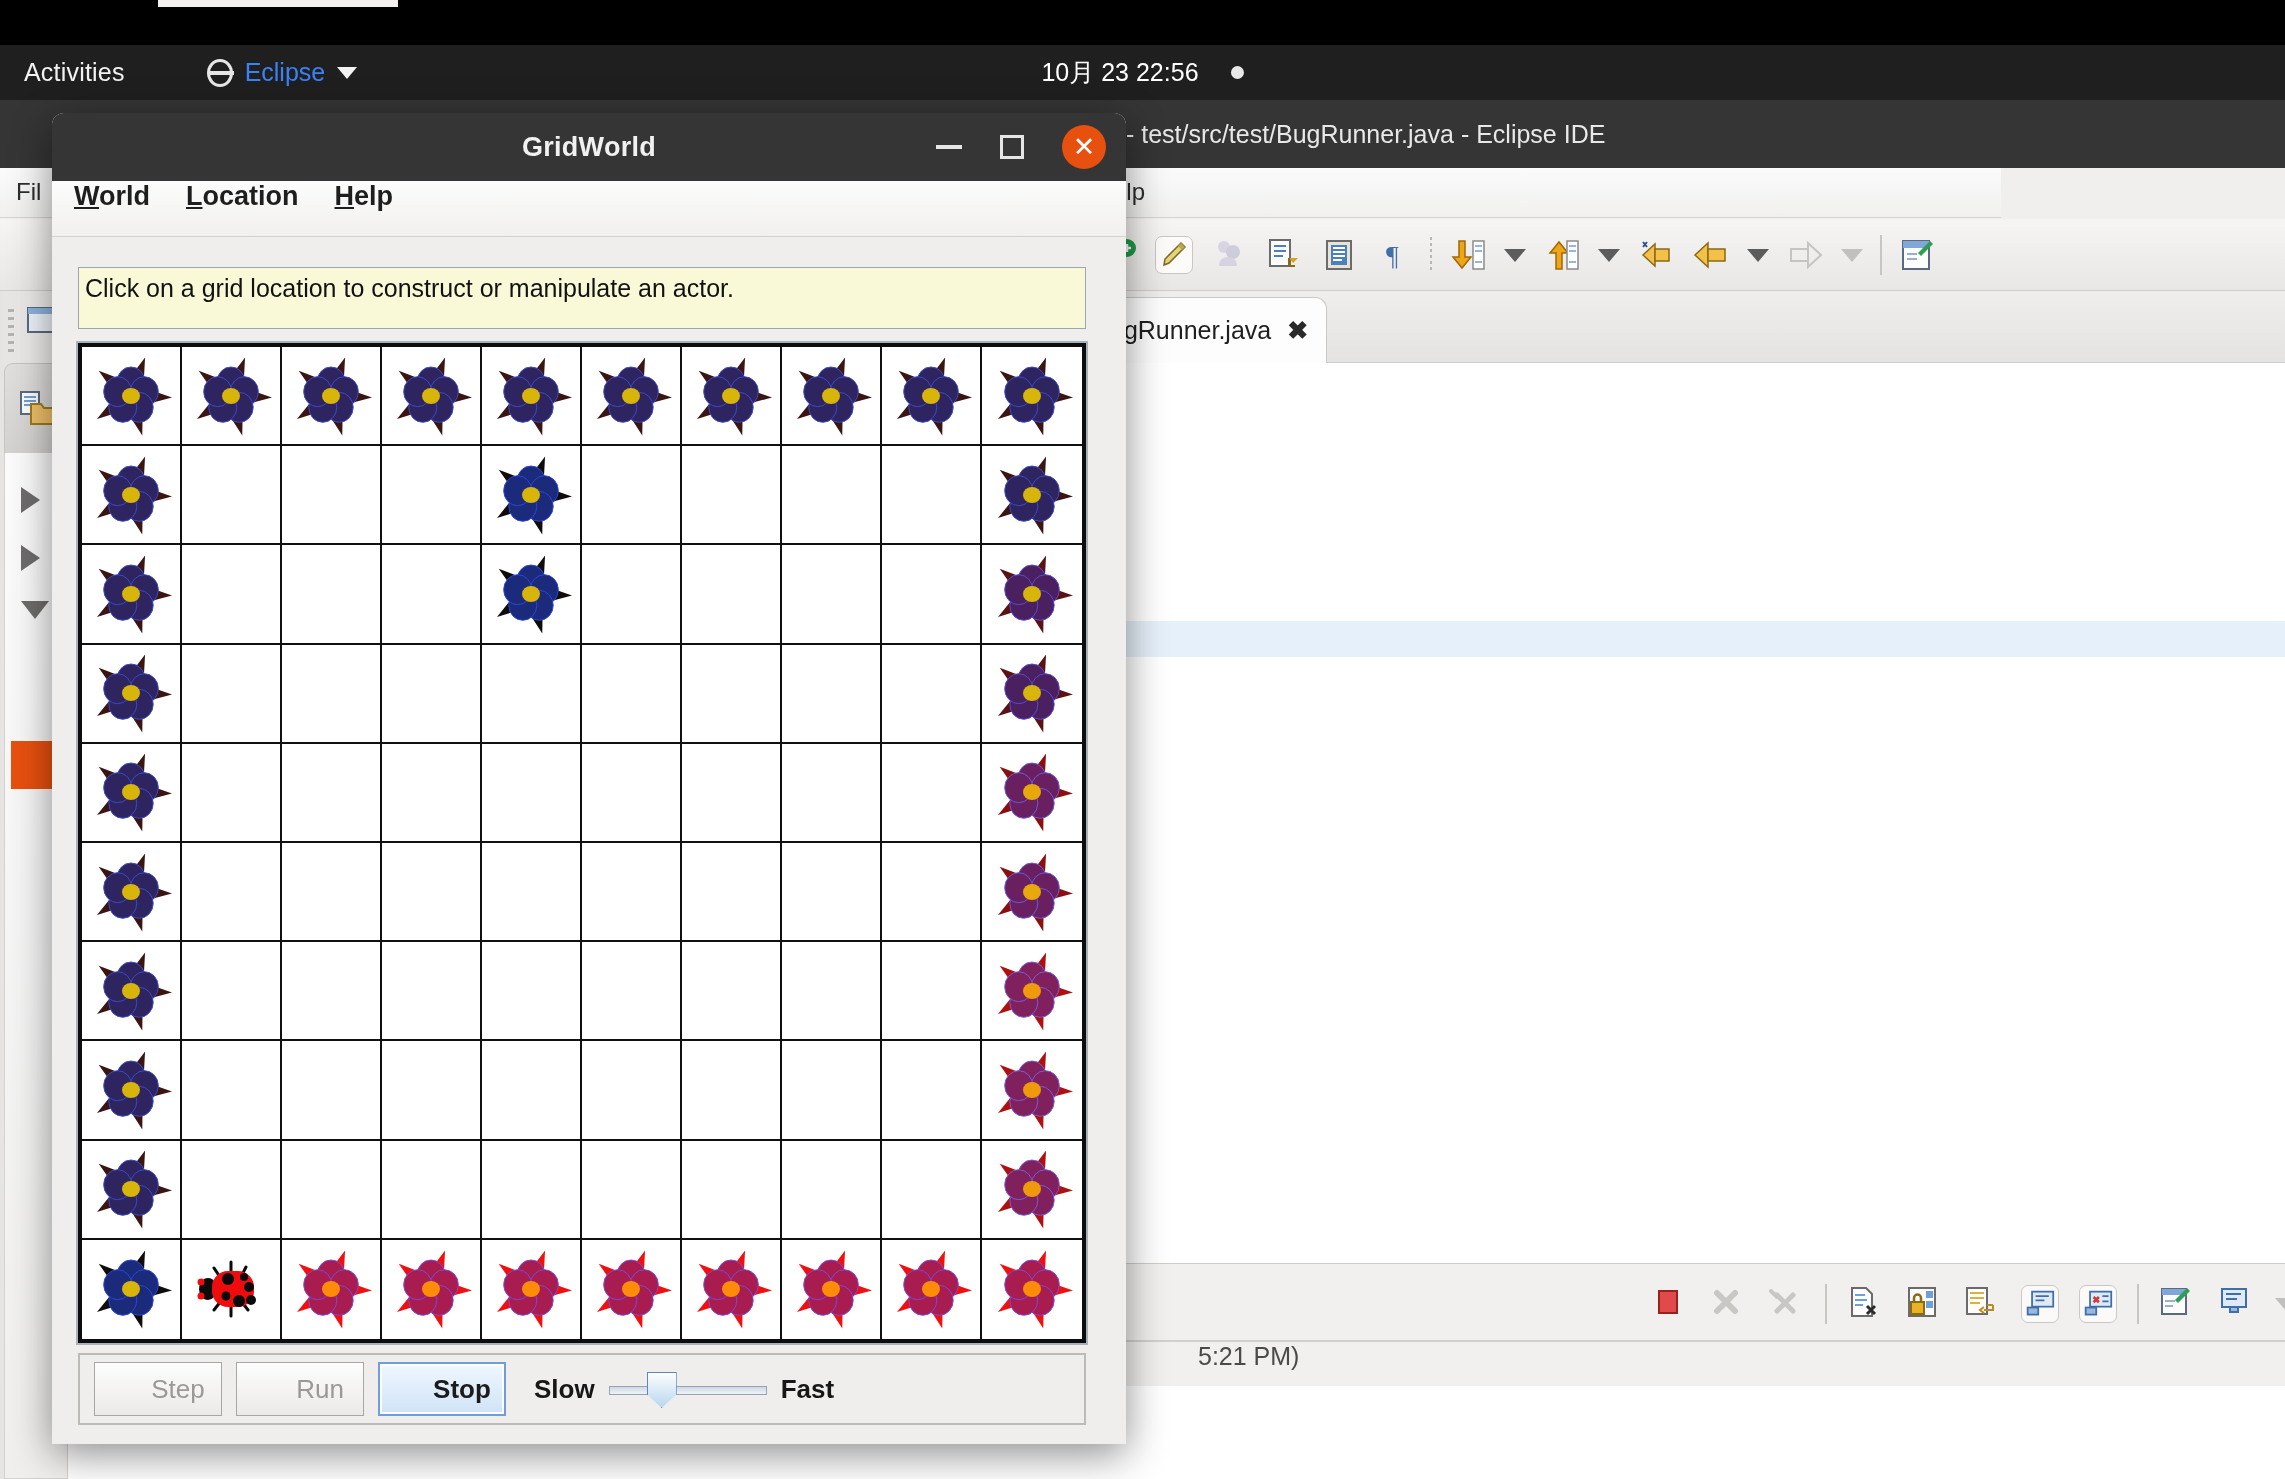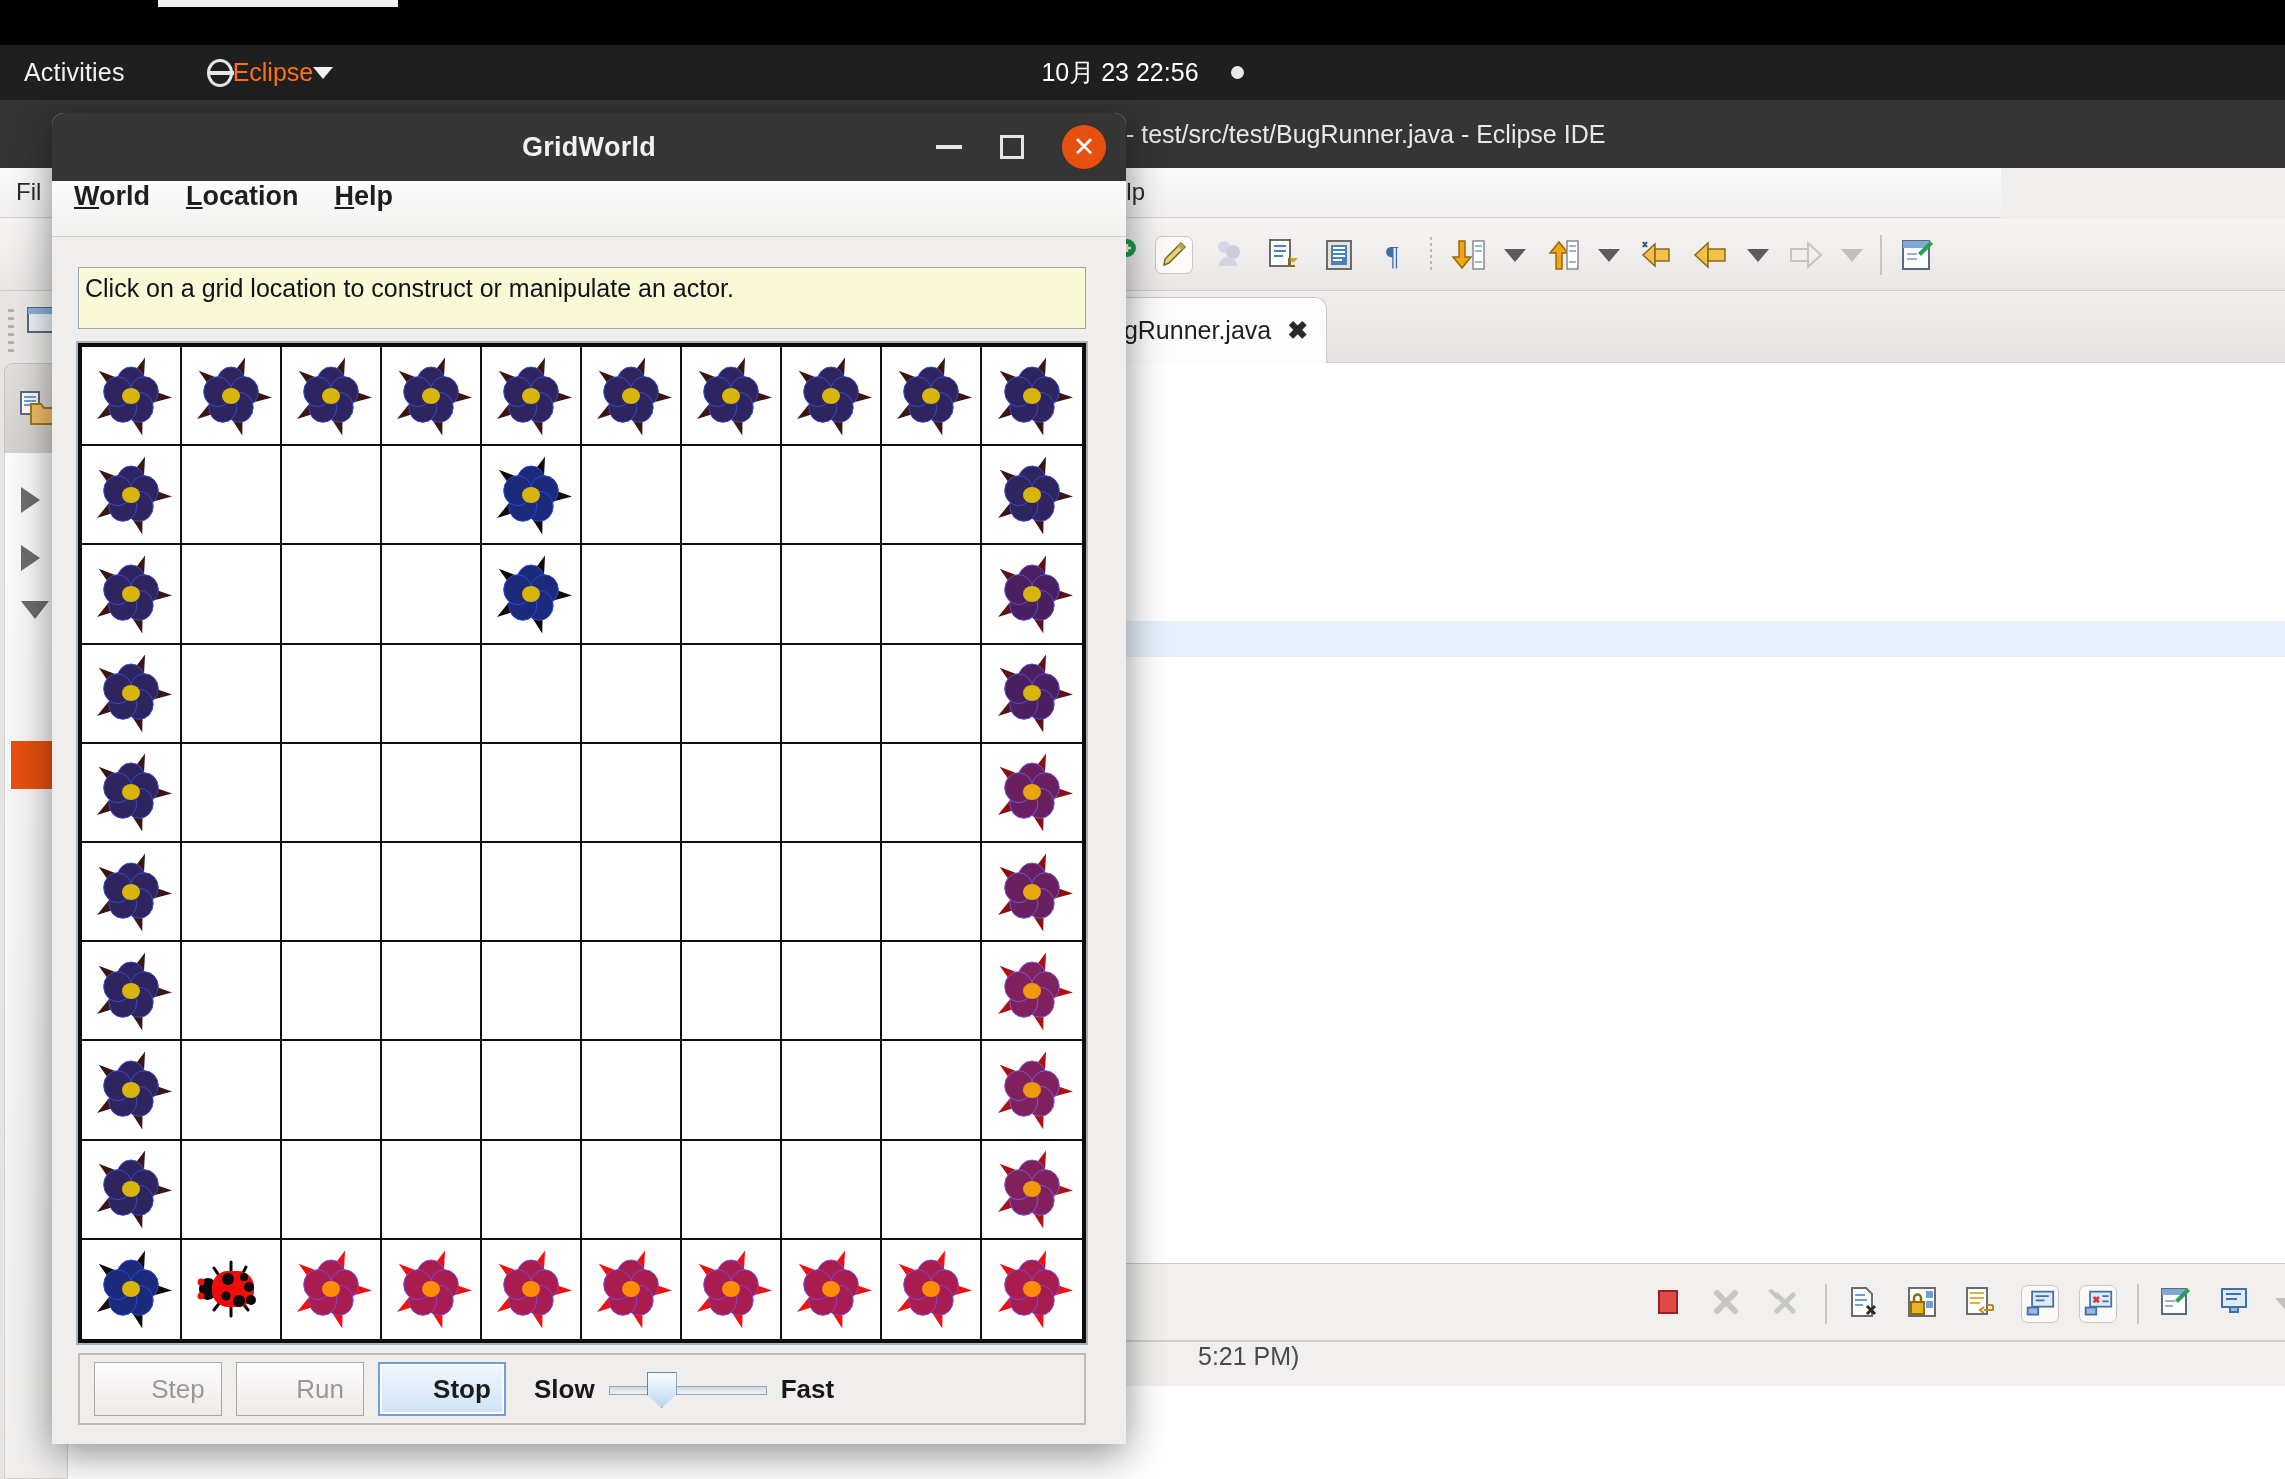--- a/index.html
+++ b/index.html
@@ -26,22 +26,22 @@
     position: absolute; left: 0; top: 45px; width: 2285px; height: 55px;
     background: #1f1f1f;
     display: flex; align-items: center;
     color: #ffffff;
   }
   .topbar-activities {
     margin-left: 24px; font-size: 25px; letter-spacing: .2px;
     color: #f2f2f2;
   }
   .topbar-app {
-    margin-left: 82px; display: flex; align-items: center; 
-    font-size: 25px; color: #f97316;
+    margin-left: 82px; display: flex; align-items: center; gap: 12px;
+    font-size: 25px; color: #3b82f6;
   }
   .eclipse-glyph {
     width: 26px; height: 28px; border-radius: 50%;
     border: 3px solid #e6e6e6;
     position: relative; display: inline-block;
   }
   .eclipse-glyph::after {
     content: ""; position: absolute; left: -2px; top: 9px;
     width: 26px; height: 4px; background: #e6e6e6;
   }

